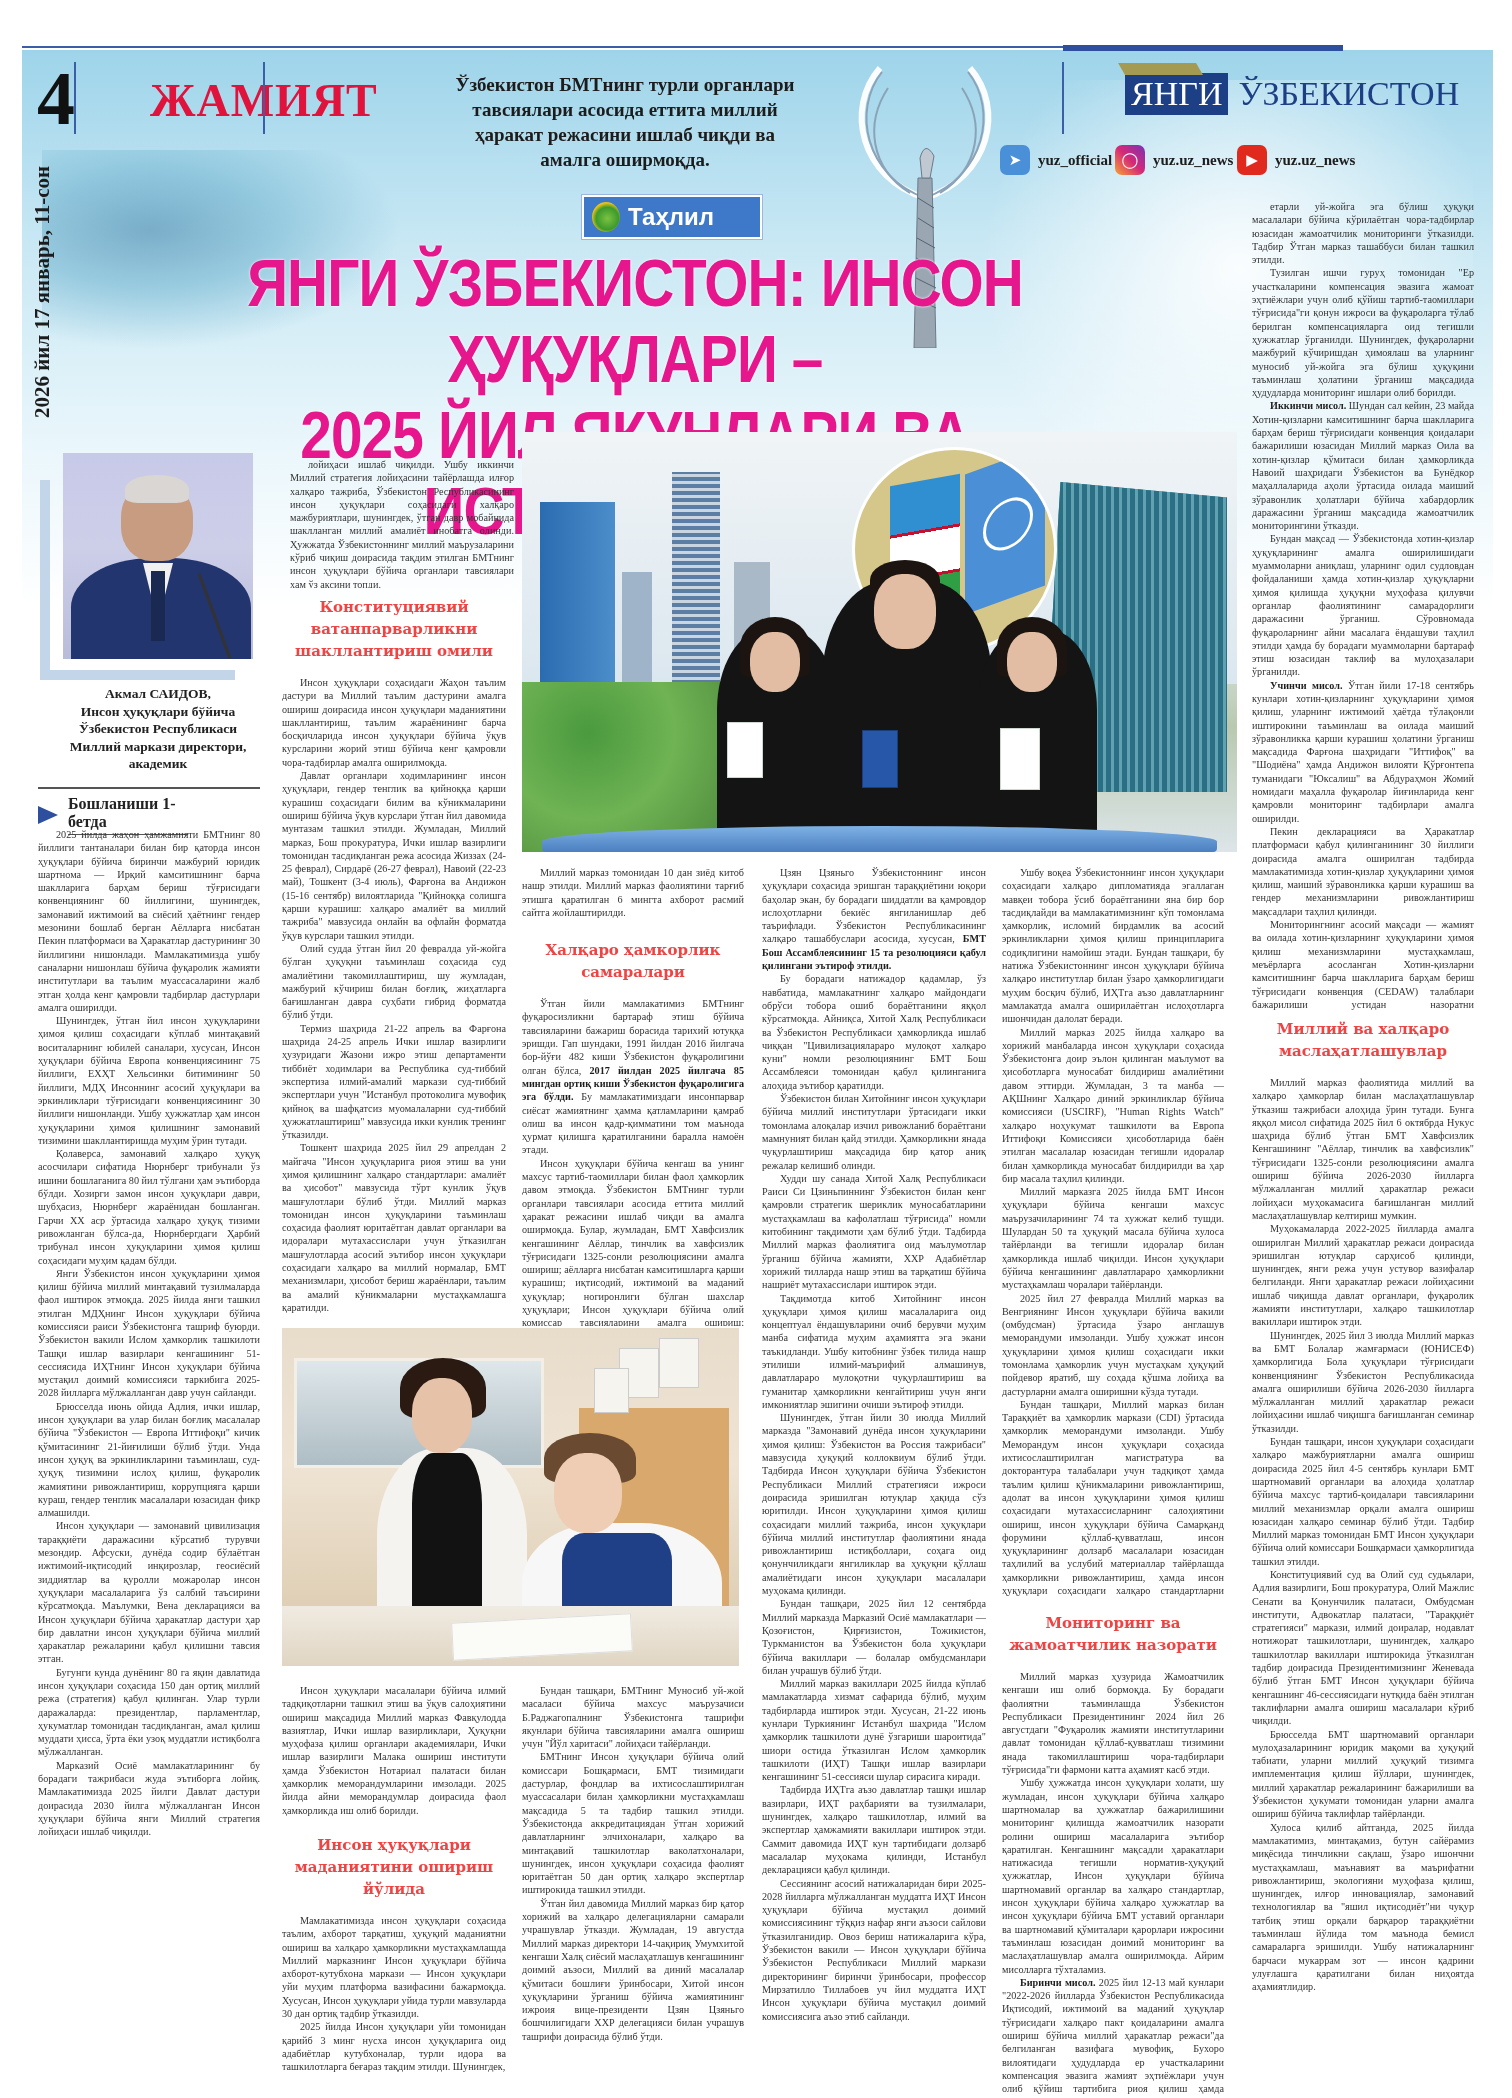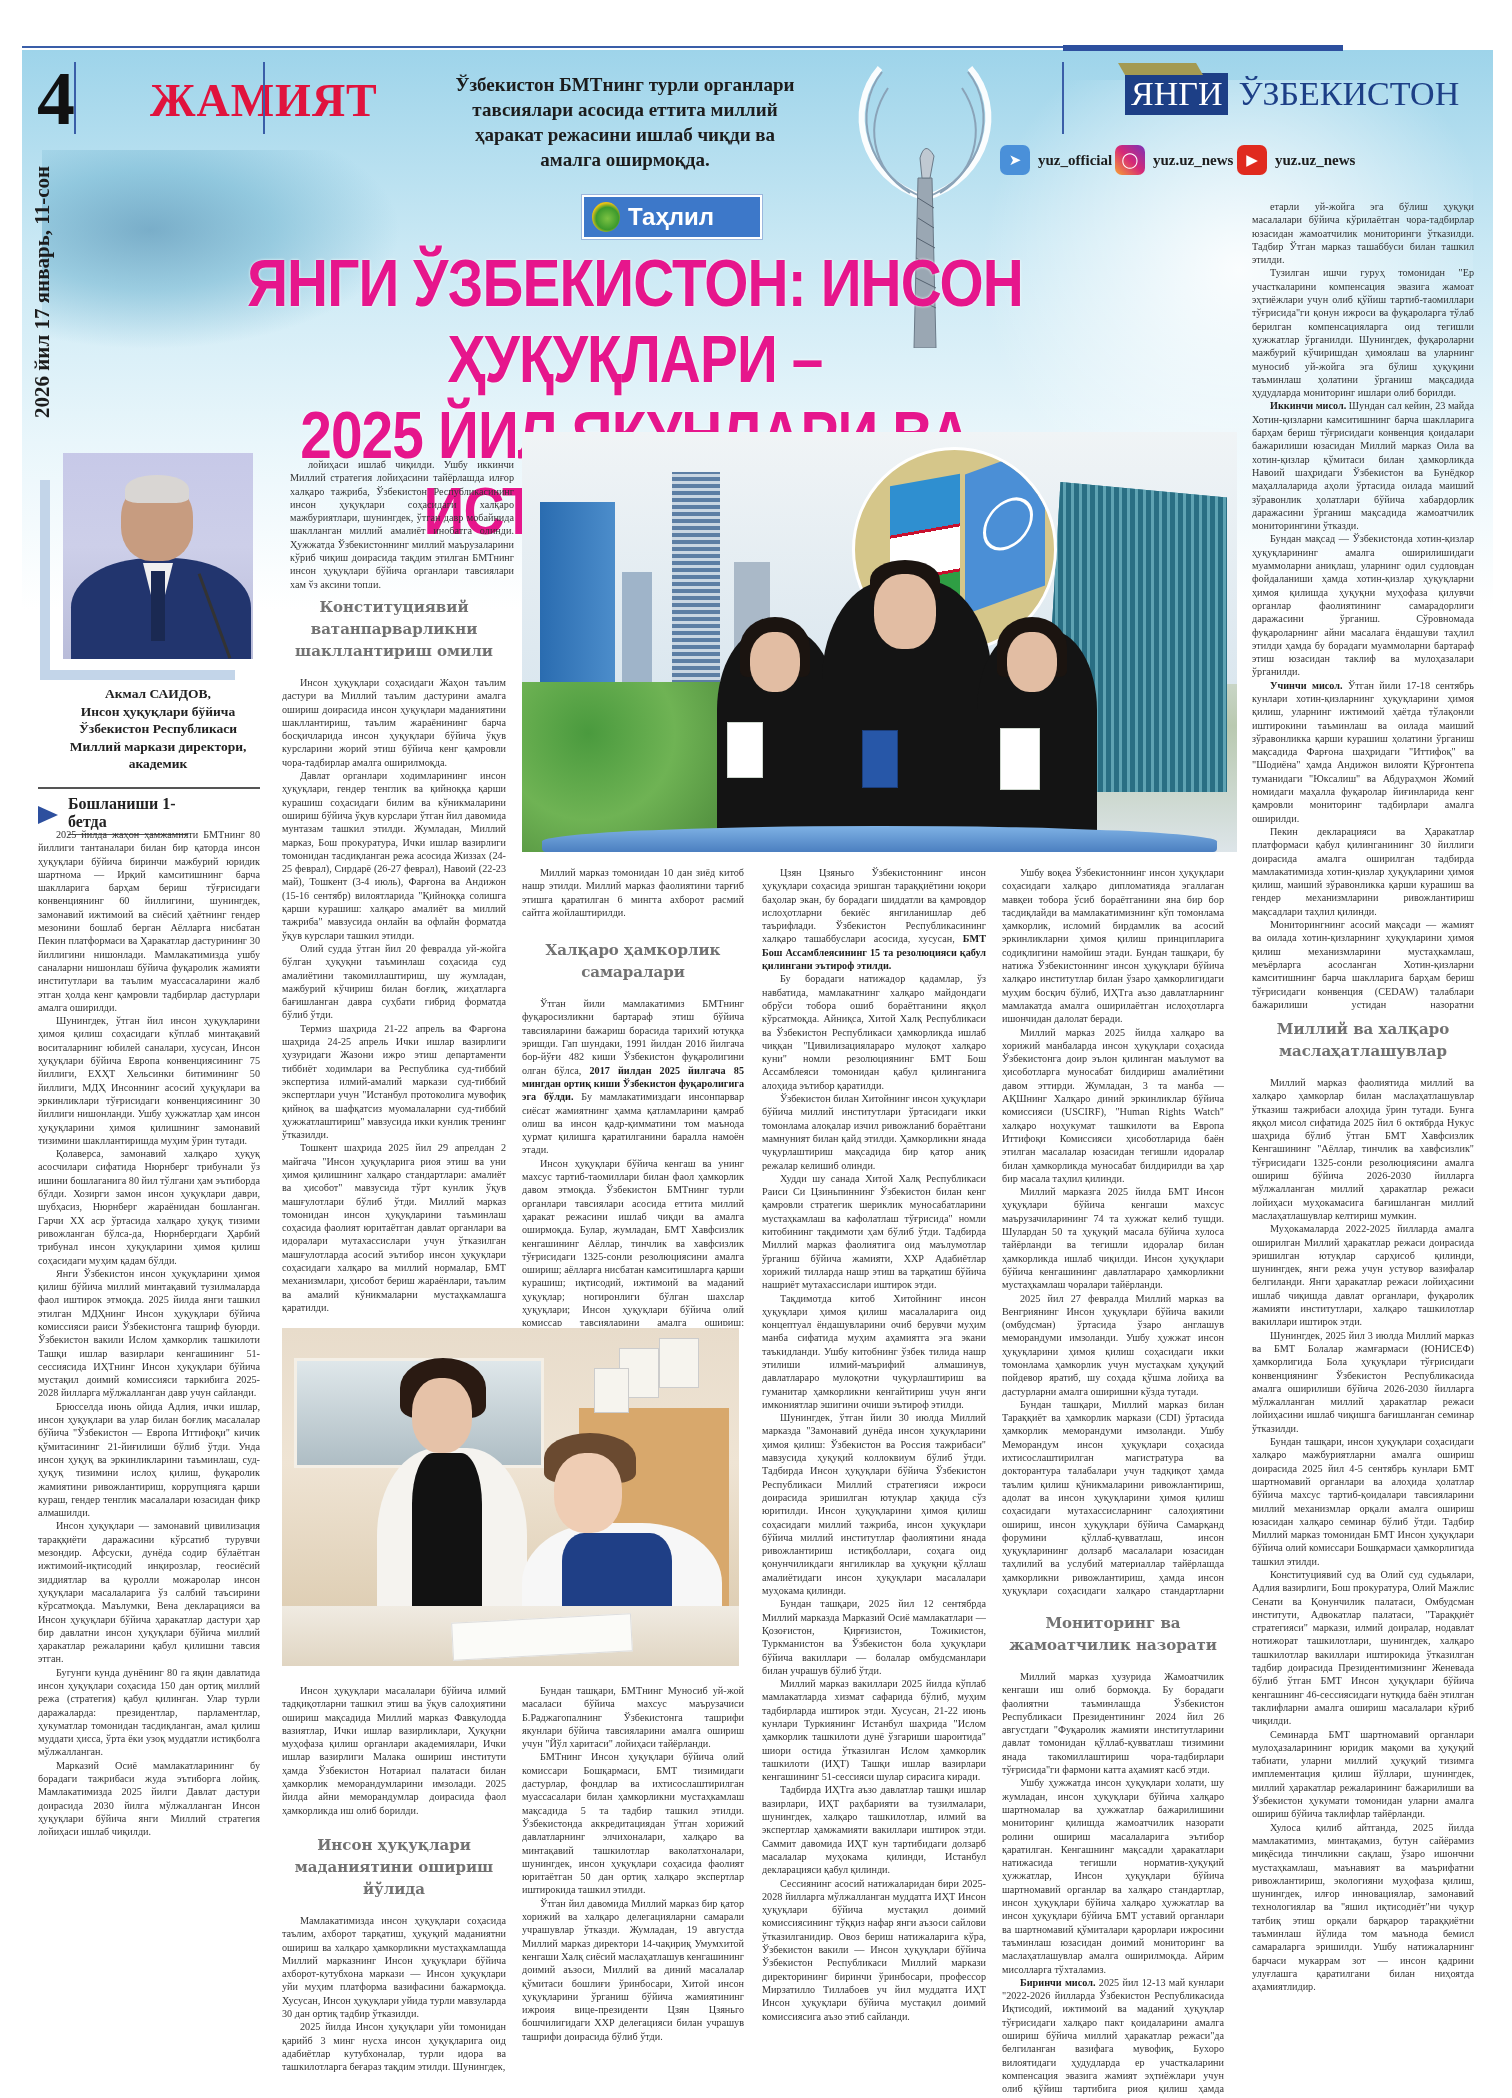--- a/index.html
+++ b/index.html
@@ -57,21 +57,21 @@
   .author-caption { position: absolute; left: 48px; top: 685px; width: 220px; font-family: "Liberation Serif", serif; font-weight: bold; font-size: 13.5px; line-height: 17.5px; color: #222; text-align: center; }
   .continue-rule { position: absolute; left: 38px; top: 787px; width: 222px; height: 2px; background: #555; }
   .continue { position: absolute; left: 38px; top: 795px; display: flex; align-items: center; gap: 10px; }
   .continue-icon { width: 0; height: 0; border-top: 9px solid transparent; border-bottom: 9px solid transparent; border-left: 20px solid #2d4f9e; }
   .continue-label { font-family: "Liberation Serif", serif; font-weight: bold; font-size: 16px; color: #222; border-bottom: 1px solid #555; padding-bottom: 3px; width: 120px; }
 
   
   .col { position: absolute; font-family: "Liberation Serif", serif; font-size: 10.2px; line-height: 13.3px; color: #333; text-align: justify; overflow: hidden; }
   .col p { text-indent: 18px; }
   .col b { color: #1e1e1e; }
-  .subhead { font-family: "DejaVu Serif", serif; font-weight: bold; font-size: 15px; line-height: 22px; text-align: center; color: #737373; margin: 20px 0 14px; text-indent: 0 !important; }
+  .subhead { font-family: "DejaVu Serif", serif; font-weight: bold; font-size: 15px; line-height: 22px; text-align: center; color: #ef4444; margin: 20px 0 14px; text-indent: 0 !important; }
 
   
   .main-photo { position: absolute; left: 522px; top: 432px; width: 715px; height: 420px; overflow: hidden;
     background: linear-gradient(180deg, #dfeaf2 0%, #e8eef2 40%, #b9c9b0 70%, #dde5e9 100%); }
   .mp-sky { position: absolute; left: 0; top: 0; width: 100%; height: 60%; background: linear-gradient(180deg, #f0f4f6 0%, #dbe7ef 100%); }
   .mp-tower1 { position: absolute; left: 18px; top: 70px; width: 75px; height: 190px; background: linear-gradient(90deg, #2a6cb0, #4c8dcb); }
   .mp-tower2 { position: absolute; left: 150px; top: 40px; width: 48px; height: 240px; background: repeating-linear-gradient(0deg, #5c7ea4 0 4px, #c9d6e2 4px 7px); }
   .mp-tower3 { position: absolute; left: 100px; top: 140px; width: 30px; height: 140px; background: #9fb4c9; }
   .mp-tower4 { position: absolute; left: 212px; top: 130px; width: 36px; height: 150px; background: #aab9c8; }
   .mp-trees { position: absolute; left: 0; top: 250px; width: 330px; height: 170px; background: radial-gradient(circle at 20% 30%, #4a9a3e 0%, #6fb354 30%, #4e8b3c 60%, #7ab864 100%); }
@@ -342,16 +342,16 @@
     </div>
 </div>
 <div class="col" style="left:1252px;top:1012px;width:222px;height:1082px;">
   <div class="subhead" style="margin-top:6px;">Миллий ва халқаро маслаҳатлашувлар</div>
   <div>
       <p>Миллий марказ фаолиятида миллий ва халқаро ҳамкорлар билан маслаҳатлашувлар ўтказиш тажрибаси алоҳида ўрин тутади. Бунга яққол мисол сифатида 2025 йил 6 октябрда Нукус шаҳрида бўлиб ўтган БМТ Хавфсизлик Кенгашининг "Аёллар, тинчлик ва хавфсизлик" тўғрисидаги 1325-сонли резолюциясини амалга ошириш бўйича 2026-2030 йилларга мўлжалланган миллий ҳаракатлар режаси лойиҳаси муҳокамасига бағишланган миллий маслаҳатлашувлар келтириш мумкин.</p>
       <p>Муҳокамаларда 2022-2025 йилларда амалга оширилган Миллий ҳаракатлар режаси доирасида эришилган ютуқлар сарҳисоб қилинди, шунингдек, янги режа учун устувор вазифалар белгиланди. Янги ҳаракатлар режаси лойиҳасини ишлаб чиқишда давлат органлари, фуқаролик жамияти институтлари, халқаро ташкилотлар вакиллари иштирок этди.</p>
       <p>Шунингдек, 2025 йил 3 июлда Миллий марказ ва БМТ Болалар жамғармаси (ЮНИСЕФ) ҳамкорлигида Бола ҳуқуқлари тўғрисидаги конвенциянинг Ўзбекистон Республикасида амалга оширилиши бўйича 2026-2030 йилларга мўлжалланган миллий ҳаракатлар режаси лойиҳасини ишлаб чиқишга бағишланган семинар ўтказилди.</p>
       <p>Бундан ташқари, инсон ҳуқуқлари соҳасидаги халқаро мажбуриятларни амалга ошириш доирасида 2025 йил 4-5 сентябрь кунлари БМТ шартномавий органлари ва алоҳида ҳолатлар бўйича махсус тартиб-қоидалари тавсияларини миллий механизмлар орқали амалга ошириш юзасидан халқаро семинар бўлиб ўтди. Тадбир Миллий марказ томонидан БМТ Инсон ҳуқуқлари бўйича олий комиссари Бошқармаси ҳамкорлигида ташкил этилди.</p>
       <p>Конституциявий суд ва Олий суд судьялари, Адлия вазирлиги, Бош прокуратура, Олий Мажлис Сенати ва Қонунчилик палатаси, Омбудсман институти, Адвокатлар палатаси, "Тараққиёт стратегияси" маркази, илмий доиралар, нодавлат нотижорат ташкилотлари, шунингдек, халқаро ташкилотлар вакиллари иштирокида ўтказилган тадбир доирасида Президентимизнинг Женевада бўлиб ўтган БМТ Инсон ҳуқуқлари бўйича кенгашнинг 46-сессиясидаги нутқида баён этилган таклифларни амалга ошириш масалалари кўриб чиқилди.</p>
-      <p>Семинарда БМТ шартномавий органлари мулоҳазаларининг юридик мақоми ва ҳуқуқий табиати, уларни миллий ҳуқуқий тизимга имплементация қилиш йўллари, шунингдек, миллий ҳаракатлар режаларининг бажарилиши ва Ўзбекистон ҳукумати томонидан уларни амалга ошириш бўйича таклифлар тайёрланди.</p>
+      <p>Брюсселда БМТ шартномавий органлари мулоҳазаларининг юридик мақоми ва ҳуқуқий табиати, уларни миллий ҳуқуқий тизимга имплементация қилиш йўллари, шунингдек, миллий ҳаракатлар режаларининг бажарилиши ва Ўзбекистон ҳукумати томонидан уларни амалга ошириш бўйича таклифлар тайёрланди.</p>
       <p>Хулоса қилиб айтганда, 2025 йилда мамлакатимиз, минтақамиз, бутун сайёрамиз миқёсида тинчликни сақлаш, ўзаро ишончни мустаҳкамлаш, маънавият ва маърифатни ривожлантириш, экологияни муҳофаза қилиш, шунингдек, илғор инновациялар, замонавий технологиялар ва "яшил иқтисодиёт"ни чуқур татбиқ этиш орқали барқарор тараққиётни таъминлаш йўлида том маънода бемисл самараларга эришилди. Ушбу натижаларнинг барчаси мукаррам зот — инсон қадрини улуғлашга қаратилгани билан ниҳоятда аҳамиятлидир.</p>
     </div>
 </div>
 
 </body></html>

